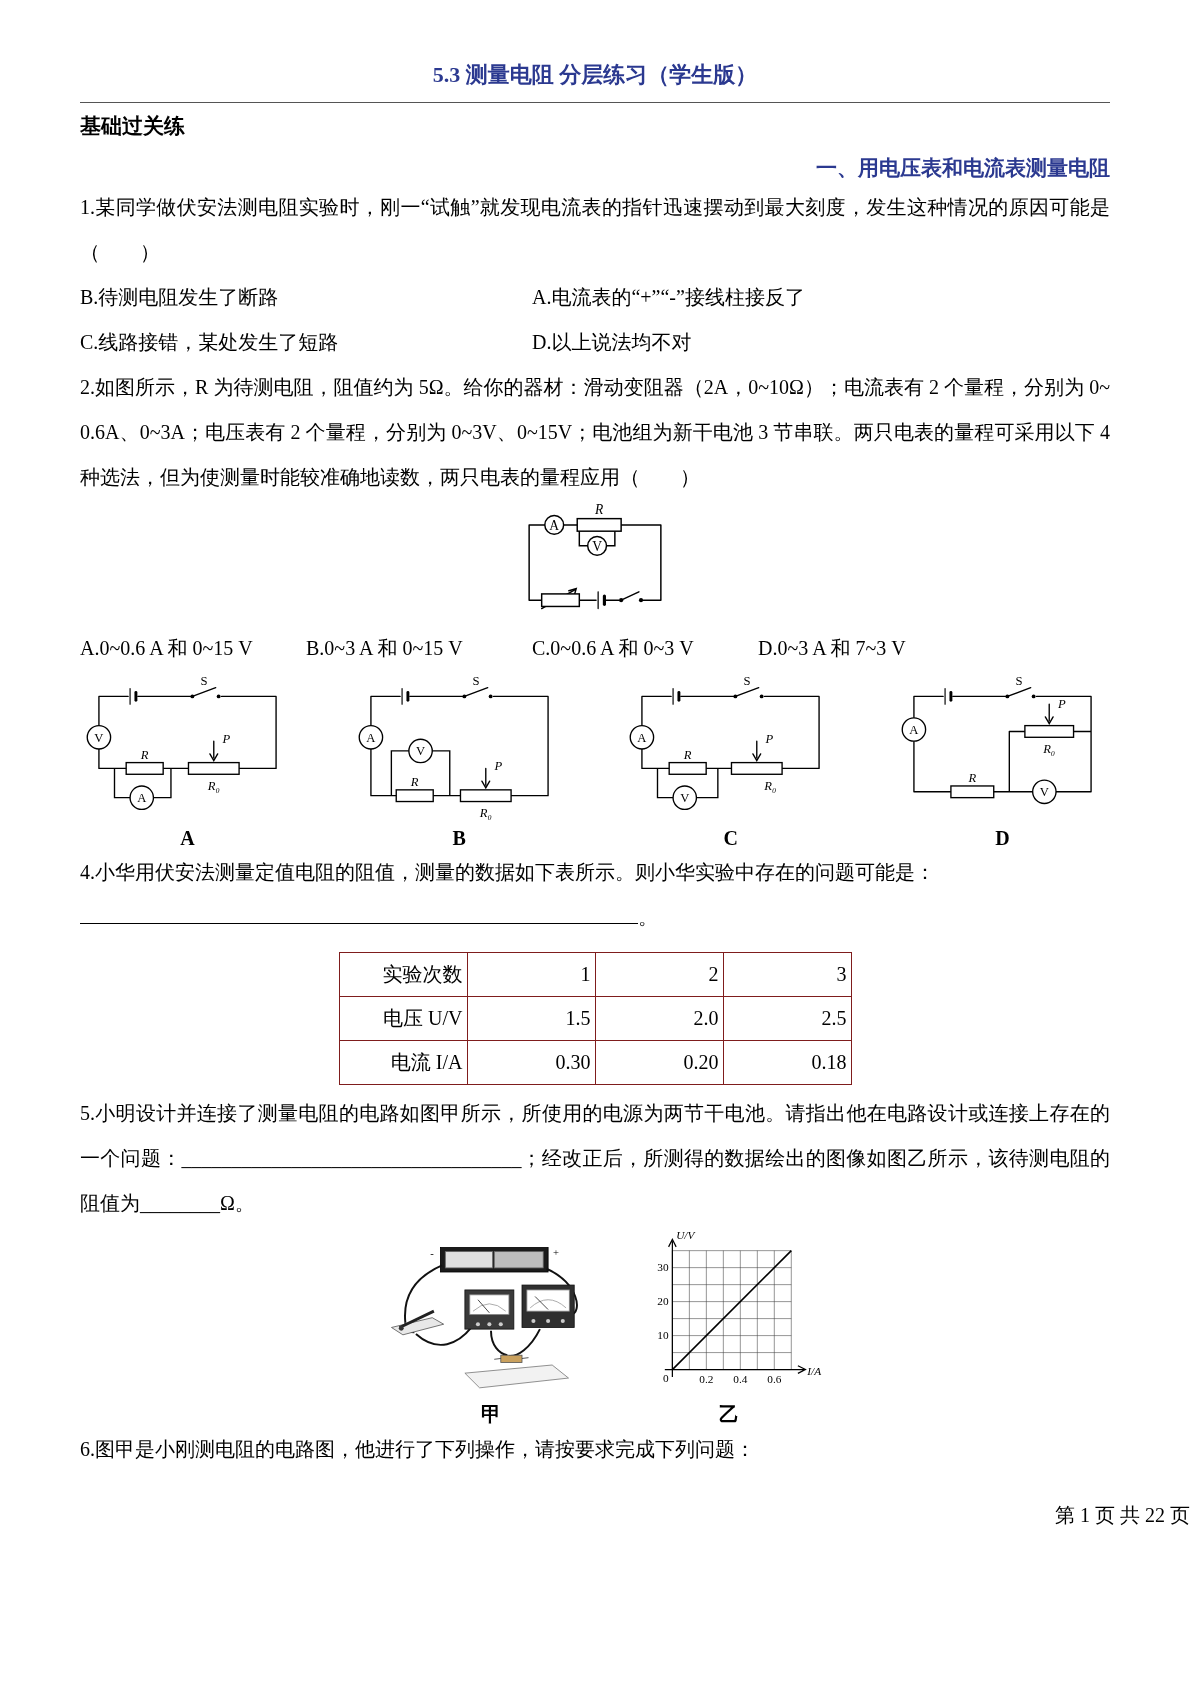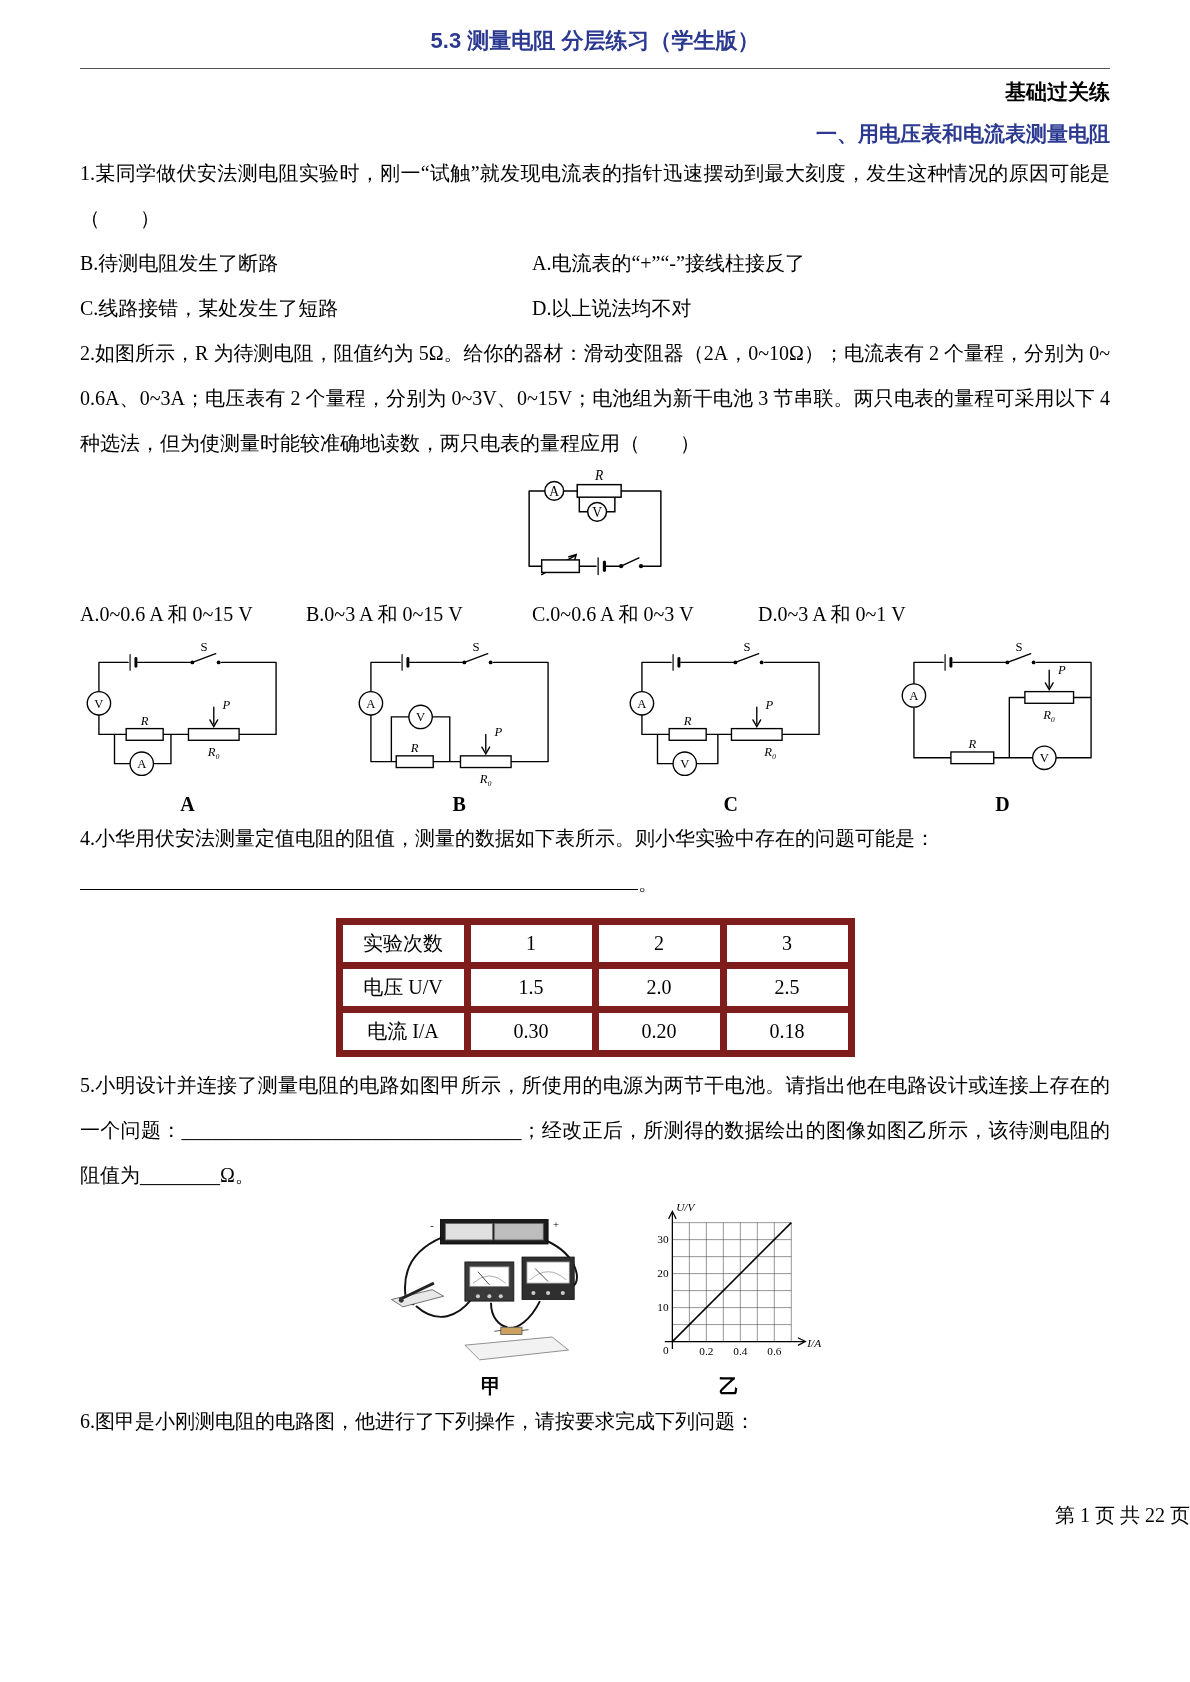--- a/index.html
+++ b/index.html
@@ -11,42 +11,43 @@
     background:#fff;
     padding:26px 80px 0;
     overflow:hidden;
     color:#000;
     font-family:"Liberation Serif","DejaVu Serif",serif;
     font-size:20px;
   }
   .title {
     text-align:center; color:#2b3990; font-weight:bold;
     font-size:22px; line-height:30px;
-    font-family:Liberation Sans, sans-serif;
+    font-family:Liberation Serif, serif;
+    margin-top:34px;
   }
   .rule { border:none; border-top:1.5px solid #555; margin:12px 0 0; }
   .banner {
-    text-align:right; font-weight:bold; font-size:21px; line-height:30px;
+    text-align:left; font-weight:bold; font-size:21px; line-height:30px;
     margin-top:8px; font-family:"Liberation Sans","DejaVu Sans",sans-serif;
   }
   .sec-heading {
     color:#2b3990; font-weight:bold; font-size:21px; line-height:34px;
     margin-top:10px; font-family:"Liberation Sans","DejaVu Sans",sans-serif;text-align:right;
   }
   p.stem { line-height:45px; text-align:justify; word-break:break-all; }
   .opts2 { display:grid; grid-template-columns:452px 1fr; line-height:45px; }
   .opts4 { display:grid; grid-template-columns:226px 226px 226px 1fr; line-height:45px; }
   .fig-q2 { text-align:center; margin:4px 0 2px; }
   .q3-row { display:flex; justify-content:space-between; margin-top:4px; }
   .q3-fig { text-align:center; width:215px; }
   .q3-cap { font-weight:bold; font-size:20px; line-height:24px; }
   table.data { border-collapse:collapse; margin:12px auto 6px; }
   table.data td {
-    border:7px solid #7f1d1d; width:128px; height:44px;
-    text-align:center; font-size:20px; padding:0 4px;
+    border:1px solid #7f1d1d; width:128px; height:44px;
+    text-align:right; font-size:20px; padding:0 4px;
   }
   .blank { display:inline-block; width:558px; height:22px; border-bottom:1px solid #000; }
   .q5-figs { display:flex; justify-content:center; align-items:flex-end; gap:18px; margin:2px 0 0; }
   .q5-fig { text-align:center; }
   .fig-cap { font-weight:bold; font-size:20px; line-height:26px; text-align:center; }
   .footer { position:absolute; top:1502px; left:0; width:100%; text-align:right; font-size:20px; }
 
   
   svg .w { stroke:#000; stroke-width:1.4; fill:none; stroke-linecap:round; }
   svg .comp { fill:#fff; stroke:#000; stroke-width:1.4; }
@@ -100,21 +101,21 @@
         <text class="mtxt ital" x="79" y="10" text-anchor="middle">R</text>
         <circle class="comp" cx="77" cy="40" r="9"></circle>
         <text class="mtxt" x="77" y="44.5" text-anchor="middle">V</text>
         <rect class="comp" x="24" y="86" width="36" height="12"></rect>
       </svg>
     </div>
     <div class="opts4">
       <span>A.0~0.6 A 和 0~15 V</span>
       <span>B.0~3 A 和 0~15 V</span>
       <span>C.0~0.6 A 和 0~3 V</span>
-      <span>D.0~3 A 和 0~1 V</span>
+      <span>D.0~3 A 和 7~3 V</span>
     </div>
   </div>
 
   <div>
     <div class="q3-row">
 
       <div class="q3-fig">
         <svg width="205" height="146" viewBox="0 0 210 150">
           <g class="w">
             <path d="M14,22 H44 M54,22 H108 M140,22 H196 M196,22 V96 M14,22 V52 M14,76 V96 M14,96 H42 M80,96 H106 M158,96 H196 M30,96 V126 H46 M70,126 H88 V96"></path>

